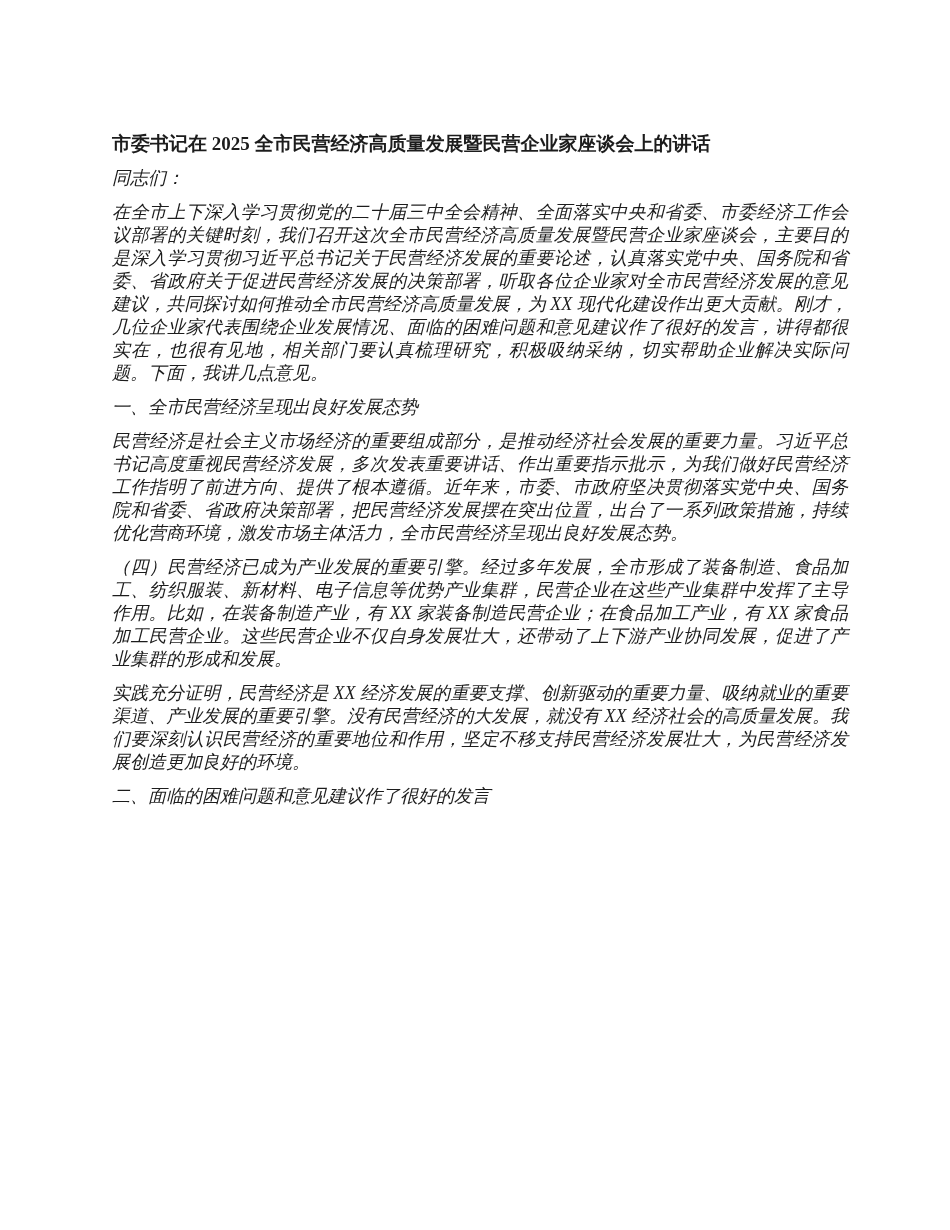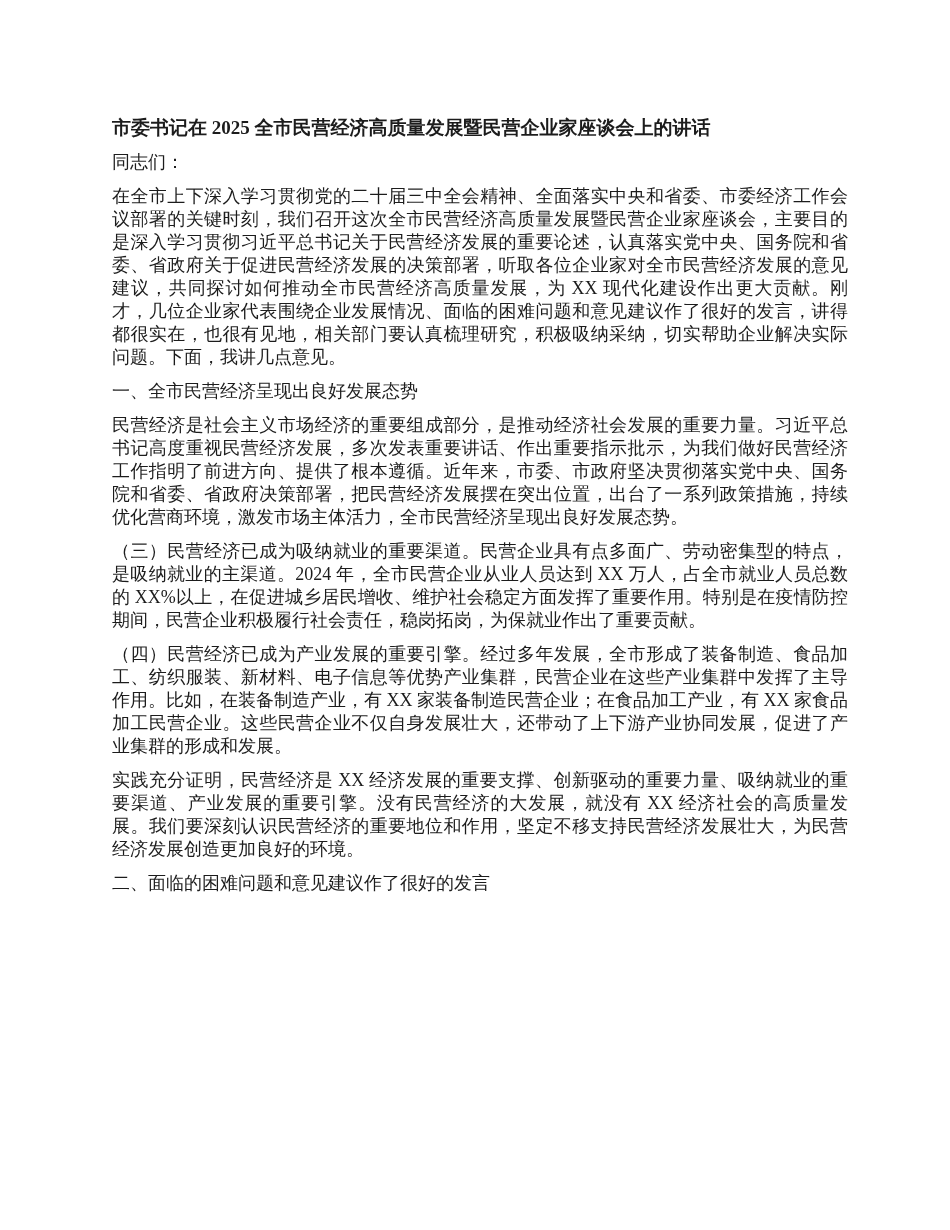--- a/index.html
+++ b/index.html
@@ -10,36 +10,37 @@
   body {
     width: 950px;
     height: 1230px;
     position: relative;
     font-family: "Liberation Serif", "DejaVu Serif", serif;
     color: #1c1c1c;
   }
   .page {
     position: absolute;
     left: 112px;
-    top: 116px;
+    top: 132px;
     width: 736px;
   }
   .doc-title {
     font-size: 19px;
     line-height: 24px;
     font-weight: bold;
     margin: 0 0 11px 0;
     text-align: left;
   }
   .para {
     font-size: 18px;
     line-height: 23px;
     margin: 0 0 11px 0;
     text-align: justify;
     text-justify: inter-ideograph;
+    font-style: italic;
   }
   .salutation, .section-heading {
     text-align: left;
   }
 </style>
 </head>
 <body>
 
 <div class="page">
   <h1 class="doc-title">市委书记在 2025 全市民营经济高质量发展暨民营企业家座谈会上的讲话</h1>
@@ -47,20 +48,19 @@
   <p class="para salutation">同志们：</p>
 
   <p class="para">在全市上下深入学习贯彻党的二十届三中全会精神、全面落实中央和省委、市委经济工作会议部署的关键时刻，我们召开这次全市民营经济高质量发展暨民营企业家座谈会，主要目的是深入学习贯彻习近平总书记关于民营经济发展的重要论述，认真落实党中央、国务院和省委、省政府关于促进民营经济发展的决策部署，听取各位企业家对全市民营经济发展的意见建议，共同探讨如何推动全市民营经济高质量发展，为 XX 现代化建设作出更大贡献。刚才，几位企业家代表围绕企业发展情况、面临的困难问题和意见建议作了很好的发言，讲得都很实在，也很有见地，相关部门要认真梳理研究，积极吸纳采纳，切实帮助企业解决实际问题。下面，我讲几点意见。</p>
 
   <p class="para section-heading">一、全市民营经济呈现出良好发展态势</p>
 
   <p class="para">民营经济是社会主义市场经济的重要组成部分，是推动经济社会发展的重要力量。习近平总书记高度重视民营经济发展，多次发表重要讲话、作出重要指示批示，为我们做好民营经济工作指明了前进方向、提供了根本遵循。近年来，市委、市政府坚决贯彻落实党中央、国务院和省委、省政府决策部署，把民营经济发展摆在突出位置，出台了一系列政策措施，持续优化营商环境，激发市场主体活力，全市民营经济呈现出良好发展态势。</p>
 
 
 
-  <p class="para">（三）民营经济已成为吸纳就业的重要渠道。民营企业具有点多面广、劳动密集型的特点，是吸纳就业的主渠道。2024 年，全市民营企业从业人员达到 XX 万人，占全市就业人员总数的 XX%以上，在促进城乡居民增收、维护社会稳定方面发挥了重要作用。特别是在疫情防控期间，民营企业积极履行社会责任，稳岗拓岗，为保就业作出了重要贡献。</p>
 
   <p class="para">（四）民营经济已成为产业发展的重要引擎。经过多年发展，全市形成了装备制造、食品加工、纺织服装、新材料、电子信息等优势产业集群，民营企业在这些产业集群中发挥了主导作用。比如，在装备制造产业，有 XX 家装备制造民营企业；在食品加工产业，有 XX 家食品加工民营企业。这些民营企业不仅自身发展壮大，还带动了上下游产业协同发展，促进了产业集群的形成和发展。</p>
 
   <p class="para">实践充分证明，民营经济是 XX 经济发展的重要支撑、创新驱动的重要力量、吸纳就业的重要渠道、产业发展的重要引擎。没有民营经济的大发展，就没有 XX 经济社会的高质量发展。我们要深刻认识民营经济的重要地位和作用，坚定不移支持民营经济发展壮大，为民营经济发展创造更加良好的环境。</p>
 
   <p class="para section-heading">二、面临的困难问题和意见建议作了很好的发言</p>
 </div>
 
 </body></html>

